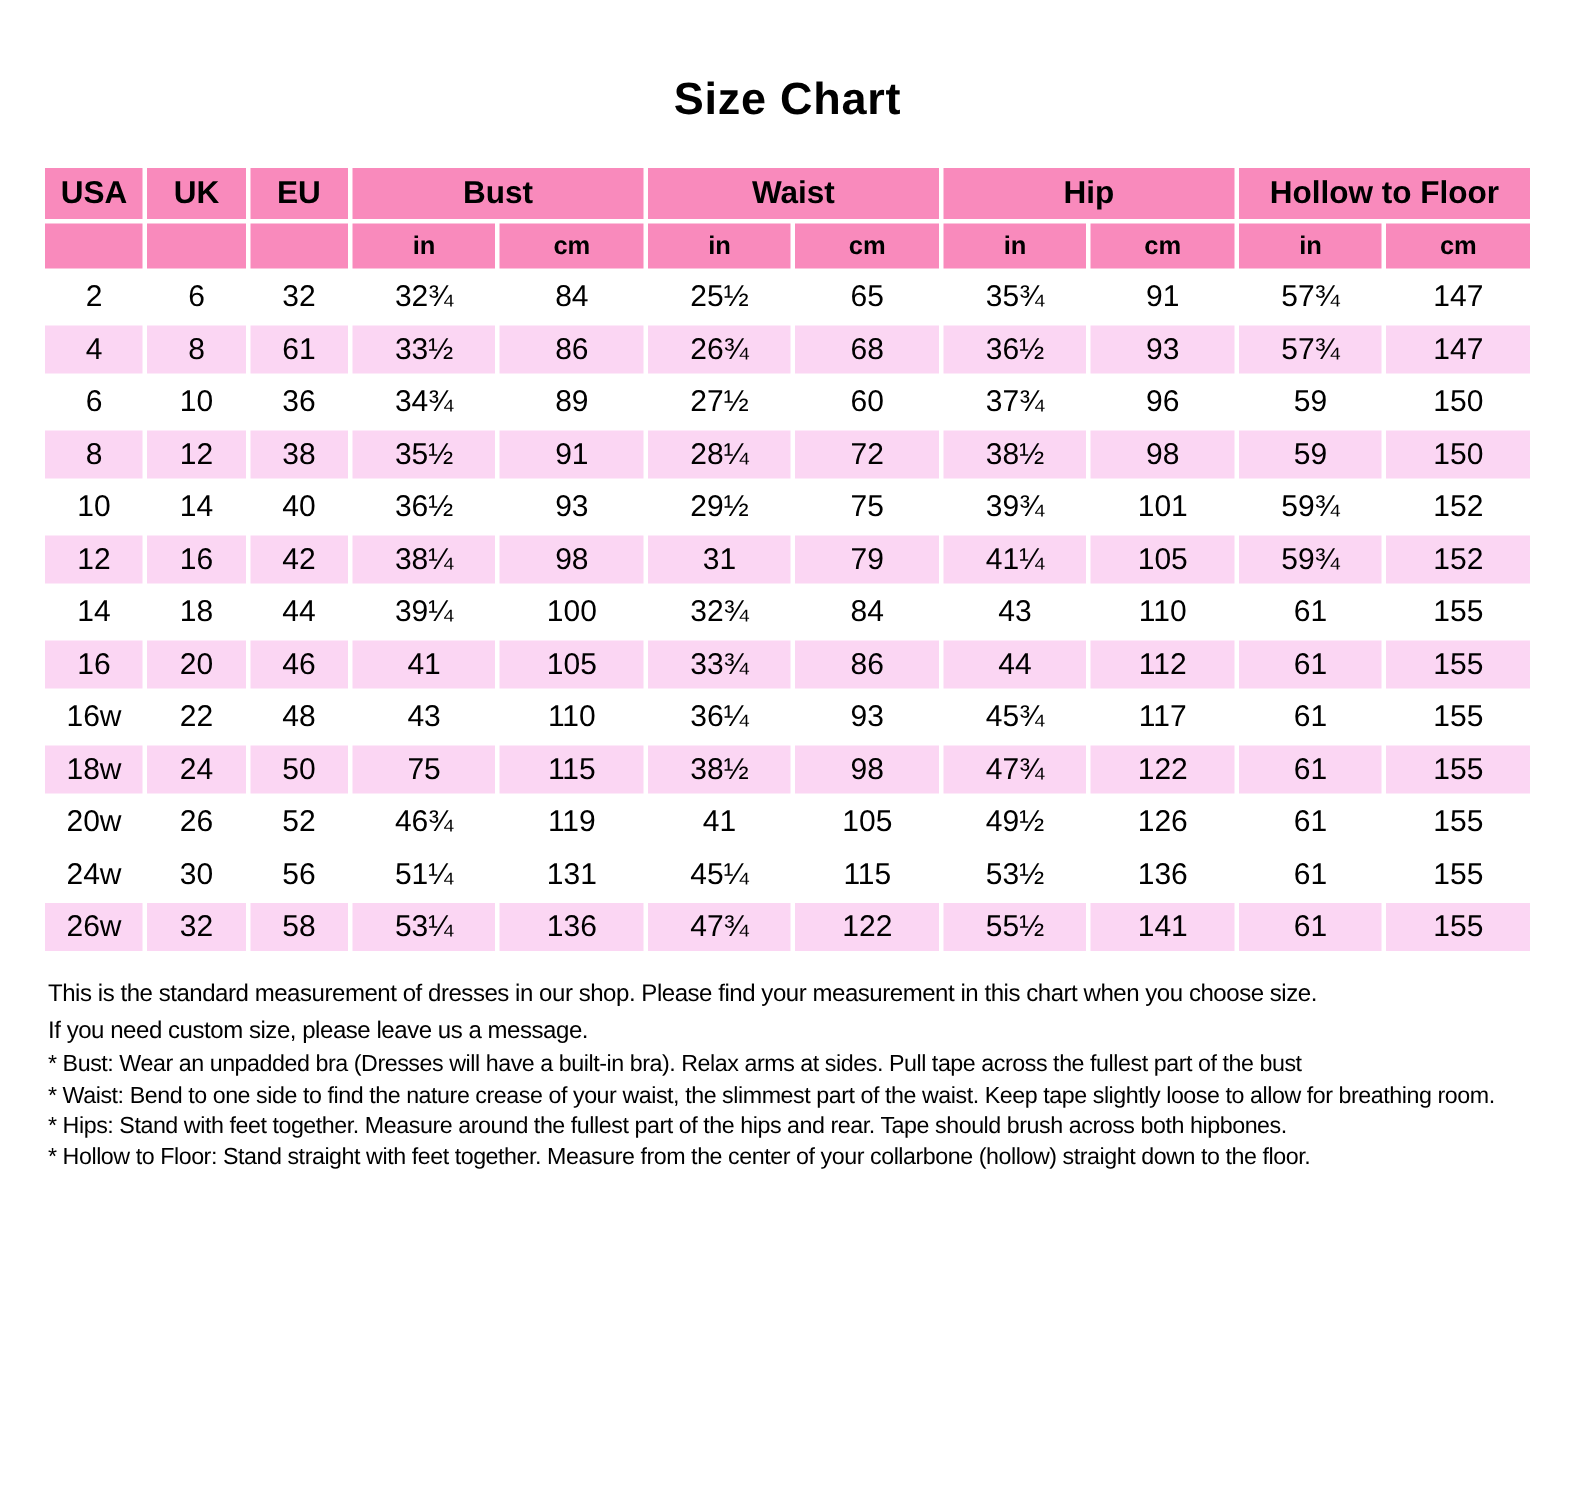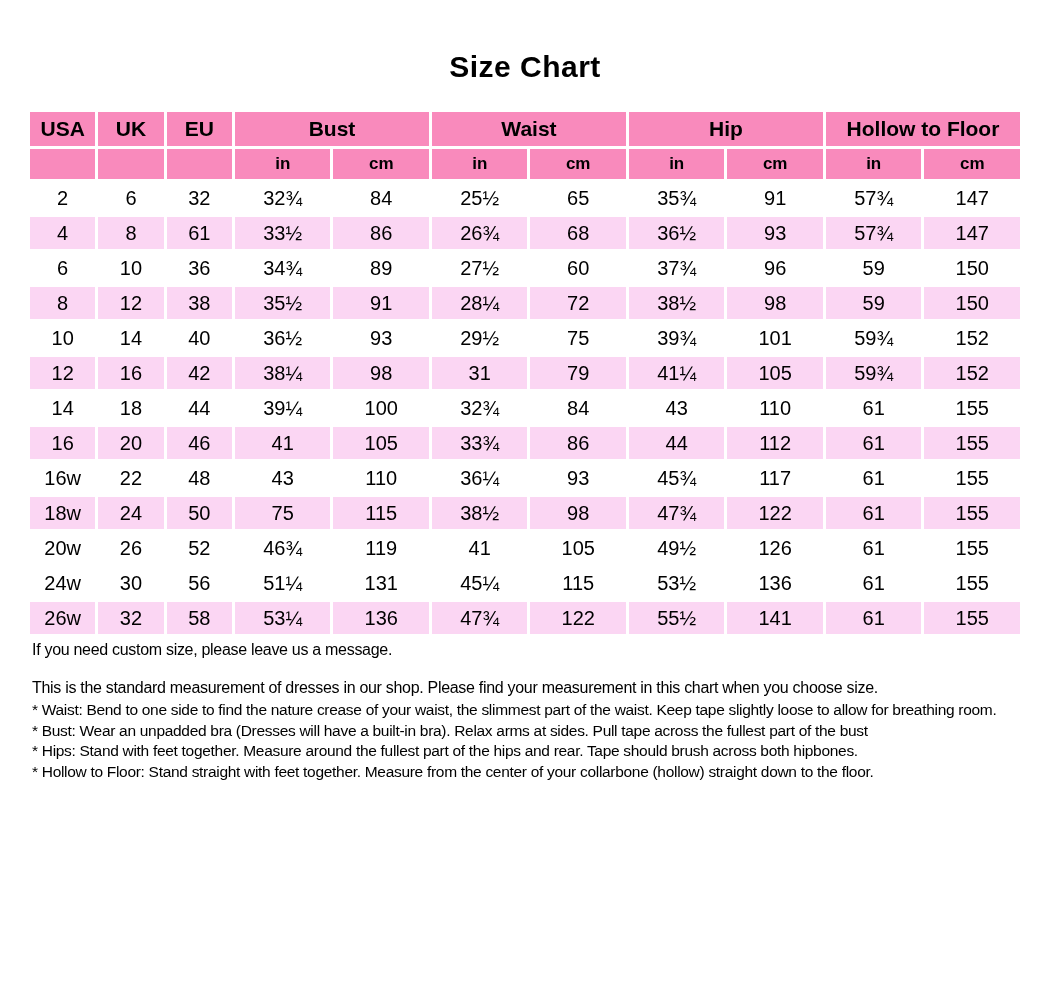--- a/index.html
+++ b/index.html
@@ -296,24 +296,24 @@
           <td>47¾</td>
           <td>122</td>
           <td>55½</td>
           <td>141</td>
           <td>61</td>
           <td>155</td>
         </tr>
       </tbody>
   </table>
 
+  <p class="note first">This is the standard measurement of dresses in our shop. Please find your measurement in this chart when you choose size.</p>
   <p class="note">If you need custom size, please leave us a message.</p>
-  <p class="note first">This is the standard measurement of dresses in our shop. Please find your measurement in this chart when you choose size.</p>
 
 
   <div id="measure-bullets">
+      <p class="measure-line bullet">* Bust: Wear an unpadded bra (Dresses will have a built-in bra). Relax arms at sides. Pull tape across the fullest part of the bust</p>
       <p class="measure-line bullet">* Waist: Bend to one side to find the nature crease of your waist, the slimmest part of the waist. Keep tape slightly loose to allow for breathing room.</p>
-      <p class="measure-line bullet">* Bust: Wear an unpadded bra (Dresses will have a built-in bra). Relax arms at sides. Pull tape across the fullest part of the bust</p>
       <p class="measure-line bullet">* Hips: Stand with feet together. Measure around the fullest part of the hips and rear. Tape should brush across both hipbones.</p>
       <p class="measure-line bullet">* Hollow to Floor: Stand straight with feet together. Measure from the center of your collarbone (hollow) straight down to the floor.</p>
     </div>
 
 </div>
 
 </body></html>

